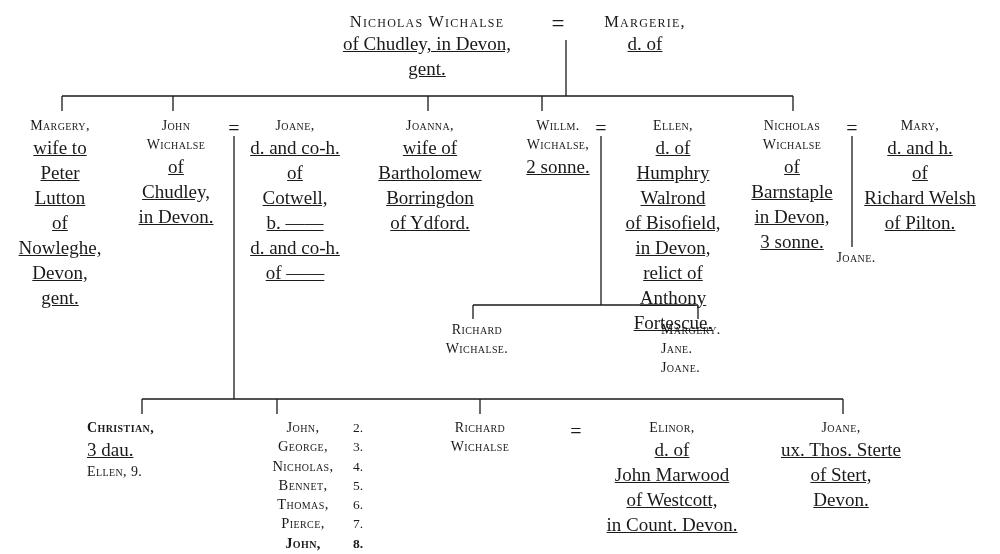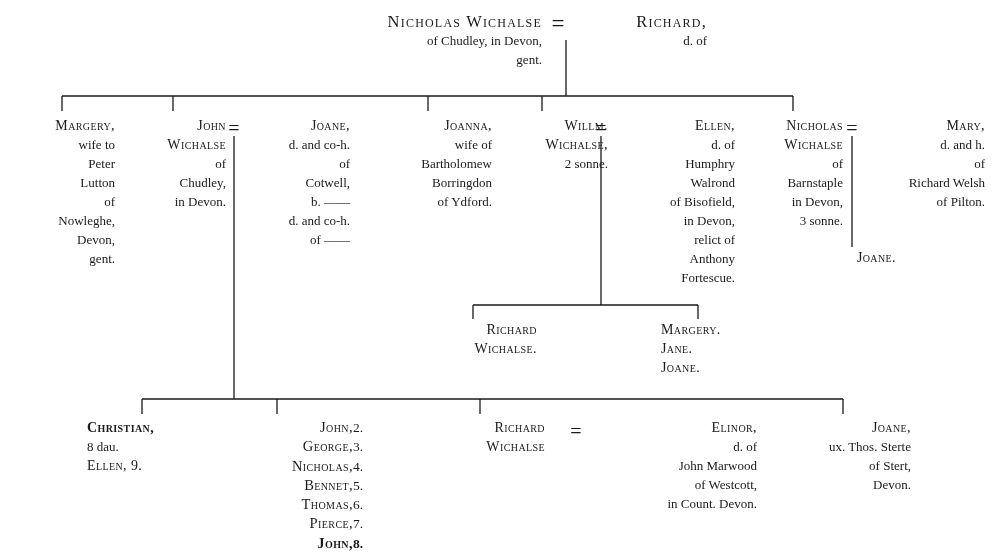--- a/index.html
+++ b/index.html
@@ -12,34 +12,35 @@
     color: #1a1a1a;
     overflow: hidden;
   }
   svg.lines {
     position: absolute;
     left: 0; top: 0;
     width: 1000px; height: 554px;
   }
   .person {
     position: absolute;
-    text-align: right;
+    text-align: center;
   }
   .person.left { text-align: left; }
   .pname {
     font-variant: small-caps;
     font-size: 14px;
     line-height: 19px;
     letter-spacing: 0.4px;
     white-space: pre-line;
   }
   .pdesc {
-    font-size: 13px;
-    line-height: 19px;
+    font-size: 19px;
+    line-height: 25px;
     white-space: pre-line;
+    text-decoration: underline;
   }
   .bold { font-weight: bold; }
   .eq {
     position: absolute;
     font-size: 20px;
     line-height: 19px;
     text-align: center;
     width: 24px;
   }
   .eq-top { font-size: 23px; }
@@ -48,21 +49,21 @@
     letter-spacing: 1.2px;
   }
   .siblist { position: absolute; }
   .sibrow { display: flex; width: 128px; }
   .sibrow .sname {
     font-variant: small-caps;
     font-size: 14.5px;
     line-height: 19.3px;
     letter-spacing: 0.4px;
     width: 100px;
-    text-align: right;
+    text-align: center;
   }
   .sibrow .snum {
     font-size: 13.5px;
     line-height: 19.3px;
     text-align: left;
   }
   .sibrow.bold .sname, .sibrow.bold .snum { font-weight: bold; }
 </style>
 </head>
 <body>
@@ -82,21 +83,21 @@
              M142 399 V414 M277 399 V414 M480 399 V414 M843 399 V414" stroke="#1a1a1a" stroke-width="1.3" fill="none"></path>
   </svg>
 
   <div class="person gen1" style="left:312px; top:12px; width:230px;">
     <div class="pname">Nicholas Wichalse</div>
     <div class="pdesc">of Chudley, in Devon,
 gent.</div>
   </div>
   <div class="eq eq-top" style="left:546px; top:14px;">=</div>
   <div class="person gen1" style="left:583px; top:12px; width:124px;">
-    <div class="pname">Richard,</div>
+    <div class="pname">Margerie,</div>
     <div class="pdesc">d. of</div>
   </div>
 
   <div class="person" style="left:5px; top:116px; width:110px;">
     <div class="pname">Margery,</div>
     <div class="pdesc">wife to
 Peter
 Lutton
 of
 Nowleghe,
@@ -174,21 +175,21 @@
 Wichalse.</div>
   </div>
   <div class="person left" style="left:661px; top:320px; width:100px;">
     <div class="pname">Margery.
 Jane.
 Joane.</div>
   </div>
 
   <div class="person left" style="left:87px; top:418px; width:120px;">
     <div class="pname bold">Christian,</div>
-    <div class="pdesc">8 dau.</div>
+    <div class="pdesc">3 dau.</div>
     <div class="pname">Ellen, 9.</div>
   </div>
 
   <div class="siblist" style="left:253px; top:418px;">
     <div class="sibrow">
       <span class="sname">John,</span>
       <span class="snum">2.</span>
     </div>
     <div class="sibrow">
       <span class="sname">George,</span>

